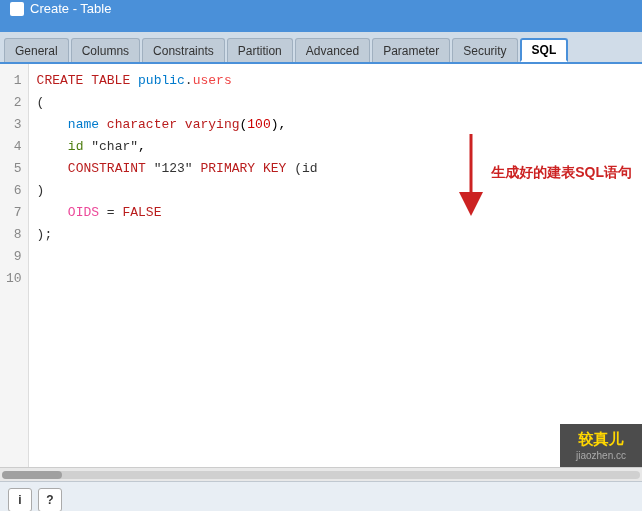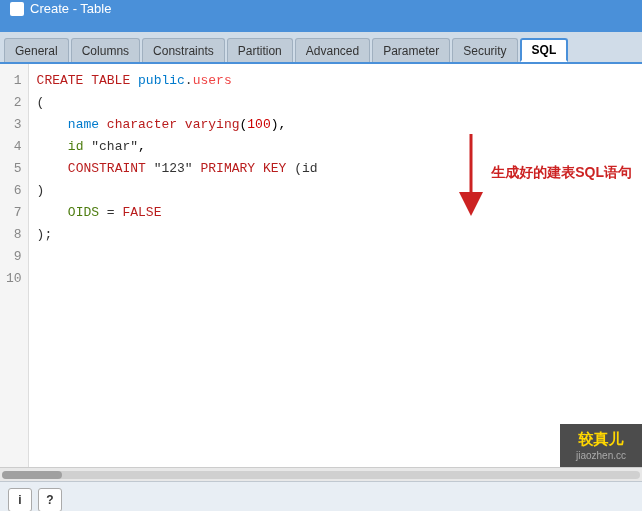--- a/index.html
+++ b/index.html
@@ -250,21 +250,21 @@
       <div class="code-line">
         &nbsp;&nbsp;&nbsp;&nbsp;<span style="color:#4d7c0f;">id</span> <span style="color:#333;">"char"</span>,
       </div>
       <div class="code-line">
         &nbsp;&nbsp;&nbsp;&nbsp;<span class="kw">CONSTRAINT</span> <span style="color:#333;">"123"</span> <span class="kw">PRIMARY KEY</span> <span style="color:#333;">(id</span>
       </div>
       <div class="code-line">
         <span style="color:#333;">)</span>
       </div>
       <div class="code-line">
-        &nbsp;&nbsp;&nbsp;&nbsp;<span style="color:#4d7c0f;">OIDS</span> <span style="color:#333;">= </span><span class="kw">FALSE</span>
+        &nbsp;&nbsp;&nbsp;&nbsp;<span style="color:#ec4899;">OIDS</span> <span style="color:#333;">= </span><span class="kw">FALSE</span>
       </div>
       <div class="code-line">
         <span style="color:#333;">);</span>
       </div>
       <div class="code-line">&nbsp;</div>
     </div>
 
     <div class="annotation-container">
       <svg class="arrow-svg" width="80" height="90">
         <defs>

